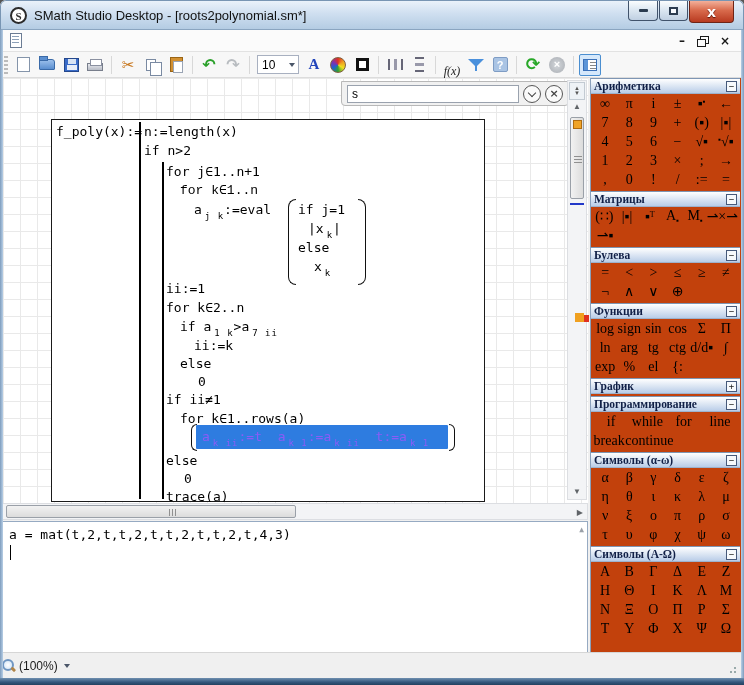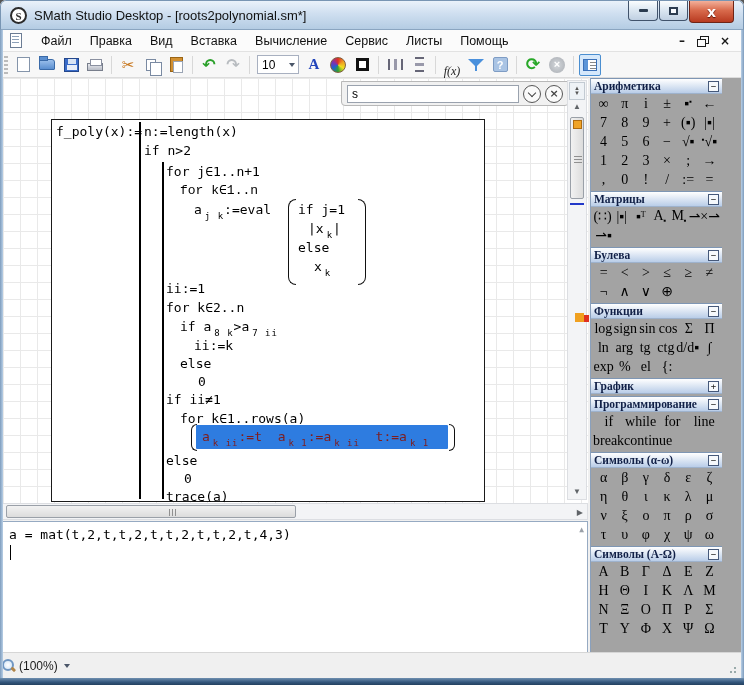--- a/index.html
+++ b/index.html
@@ -104,21 +104,21 @@
        display:flex;align-items:center;justify-content:center;flex:none;}
   .chev-down{width:6px;height:6px;border-left:1.6px solid #444;border-bottom:1.6px solid #444;
        transform:rotate(-45deg);margin-top:-2px;}
   .x-glyph{color:#444;font:bold 11px/11px "DejaVu Sans",sans-serif;}
 
   
   .formula{position:absolute;background:#fff;border:1px solid #1a1a1a;
        font-family:"DejaVu Sans Mono",monospace;font-size:13px;color:#000;}
   .fline{position:absolute;white-space:pre;line-height:17px;}
   .fline sub{font-size:9px;vertical-align:-5px;margin-left:3px;letter-spacing:1px;}
-  .fline.sel{color:#7f1d1d;z-index:3;}
+  .fline.sel{color:#8b5cf6;z-index:3;}
   .vbar{position:absolute;width:2px;background:#000;}
   .bparen{position:absolute;width:8px;border:1.6px solid #111;background:transparent;}
   .bparen.l{border-right:none;border-radius:9px 0 0 9px;}
   .bparen.r{border-left:none;border-radius:0 9px 9px 0;}
   .bparen.selp{border-color:#123408e;width:6px;}
   .sel-box{position:absolute;background:#2e7ce0;z-index:2;border-radius:1px;}
 
   
   .vscroll{position:absolute;right:1px;top:2px;width:20px;height:420px;background:#f3f4f6;border:1px solid #dcdee2;}
   .vsplit{position:absolute;left:1px;top:1px;width:16px;height:18px;background:#eef2f6;border:1px solid #c2cad2;
@@ -140,22 +140,22 @@
   .dock-marker::after{content:"";position:absolute;left:9px;top:2px;width:5px;height:7px;background:#e03020;}
 
   
   .bottom-panel{position:absolute;left:2px;top:521px;width:586px;height:142px;background:#fff;
        border:1px solid #96aac2;font-family:"DejaVu Sans Mono",monospace;font-size:13px;color:#000;}
   .bp-line{position:absolute;left:6px;top:5px;white-space:pre;}
   .bp-caret{position:absolute;left:7px;top:23px;width:1px;height:15px;background:#000;}
   .bp-arrow{position:absolute;right:3px;top:3px;font-size:8px;color:#9aa0a8;}
 
   
-  .sidebar{position:absolute;left:590px;top:78px;width:152px;height:574px;background:#a3a3a3;
-       border-left:1px solid #8aa0bc;overflow:hidden;padding-right:20px;}
+  .sidebar{position:absolute;left:590px;top:78px;width:152px;height:574px;background:#c2410c;
+       border-left:1px solid #8aa0bc;overflow:hidden;padding-right:2px;}
   .panel{margin-bottom:2px;}
   .panel-header{height:16px;background:linear-gradient(#ffffff,#b9cde8);border-top:1px solid #7e96b4;
        border-bottom:1px solid #9eb2cc;display:flex;align-items:center;padding:0 3px;}
   .panel-title{font:bold 11.5px/14px "Liberation Serif",serif;color:#101f46;flex:1;}
   .collapse-box{width:11px;height:11px;border:1px solid #46597a;background:#f6f9fc;color:#222;
        font:9px/9px "DejaVu Sans Mono",monospace;text-align:center;}
   .panel-row{display:grid;height:19px;align-items:center;justify-items:center;
        font-family:"Liberation Serif",serif;font-size:14px;color:#000;padding:0 2px;}
   .pcell{cursor:default;white-space:nowrap;}
   .pcell sub{font-size:8px;vertical-align:-3px;}
@@ -194,30 +194,20 @@
           <span class="glyph-max"></span>
         </div>
       <div class="wbtn close">
           <span class="glyph-close">x</span>
         </div>
     </div>
   </div>
 
   <div class="menubar">
     <span class="doc-icon"></span>
-    <div style="display:flex">
-        <span class="menu-item">Файл</span>
-        <span class="menu-item">Правка</span>
-        <span class="menu-item">Вид</span>
-        <span class="menu-item">Вставка</span>
-        <span class="menu-item">Вычисление</span>
-        <span class="menu-item">Сервис</span>
-        <span class="menu-item">Листы</span>
-        <span class="menu-item">Помощь</span>
-      </div>
     <div class="child-ctrls">
       <span class="cc">–</span>
       <span class="cc-restore"></span>
       <span class="cc">×</span>
     </div>
   </div>
 
   <div class="toolbar">
     <span class="tb-grip"></span>
     <span class="tbtn">
@@ -316,21 +306,21 @@
         <div class="fline" style="left: 92px; top: 22px;">if n&gt;2</div>
         <div class="fline" style="left: 114px; top: 43px;">for j∈1..n+1</div>
         <div class="fline" style="left: 128px; top: 62px; font-family: Liberation Mono, monospace;">for k∈1..n</div>
         <div class="fline" style="left: 142px; top: 81px;">a<sub>j k</sub>:=eval</div>
         <div class="fline" style="left: 246px; top: 81px;">if j=1</div>
         <div class="fline" style="left: 256px; top: 100px;">|x<sub>k</sub>|</div>
         <div class="fline" style="left: 246px; top: 119px;">else</div>
         <div class="fline" style="left: 262px; top: 138px;">x<sub>k</sub></div>
         <div class="fline" style="left: 114px; top: 160px;">ii:=1</div>
         <div class="fline" style="left: 114px; top: 179px;">for k∈2..n</div>
-        <div class="fline" style="left: 128px; top: 198px;">if a<sub>8 k</sub>&gt;a<sub>7 ii</sub></div>
+        <div class="fline" style="left: 128px; top: 198px;">if a<sub>1 k</sub>&gt;a<sub>7 ii</sub></div>
         <div class="fline" style="left: 142px; top: 217px;">ii:=k</div>
         <div class="fline" style="left: 128px; top: 235px;">else</div>
         <div class="fline" style="left: 146px; top: 253px;">0</div>
         <div class="fline" style="left: 114px; top: 271px;">if ii≠1</div>
         <div class="fline" style="left: 128px; top: 290px;">for k∈1..rows(a)</div>
         <div class="fline sel" style="left: 150px; top: 308px;">a<sub>k ii</sub>:=t  a<sub>k 1</sub>:=a<sub>k ii</sub>  t:=a<sub>k 1</sub></div>
         <div class="fline" style="left: 114px; top: 332px;">else</div>
         <div class="fline" style="left: 132px; top: 350px;">0</div>
         <div class="fline" style="left: 114px; top: 368px;">trace(a)</div>
       </div>

